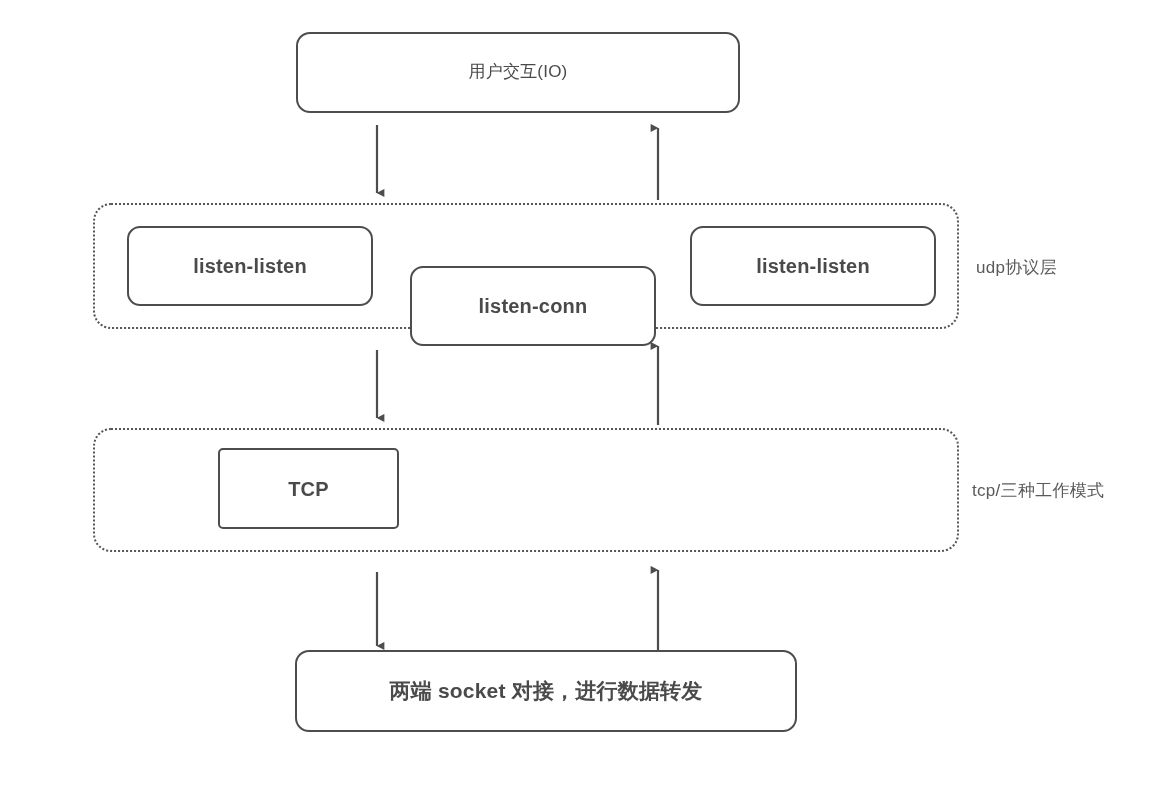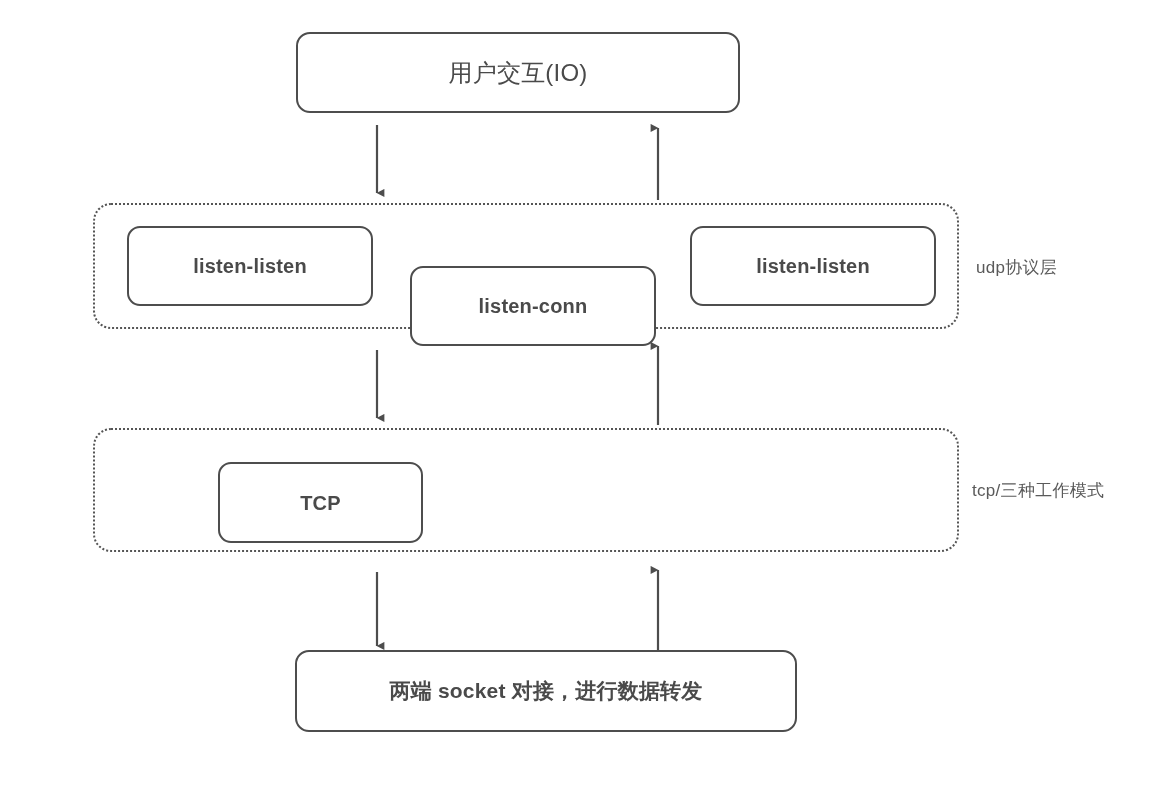--- a/index.html
+++ b/index.html
@@ -42,41 +42,40 @@
     line-height: 1.3;
   }
 
   
   #node-io {
     left: 296px;
     top: 32px;
     width: 444px;
     height: 81px;
   }
-  #node-io .node-text { font-size: 24px; }
+  #node-io .node-text { font-size: 17px; }
 
   
   .mode-node {
     top: 226px;
     width: 246px;
     height: 80px;
     border-radius: 13px;
   }
   .mode-node .node-text { font-size: 20px; font-weight: bold; }
   #node-mode-0 { left: 127px; }
   #node-mode-1 { left: 410px; margin-top: 40px; }
   #node-mode-2 { left: 690px; }
 
   
   .proto-node {
     top: 448px;
-    width: 205px;
+    width: 181px;
     height: 81px;
-    border-radius: 13px;
-    margin-top: 14px;
+    border-radius: 5px;
   }
   .proto-node .node-text { font-size: 20px; font-weight: bold; }
   #node-proto-0 { left: 218px; }
   #node-proto-1 { left: 648px; }
 
   
   #node-socket {
     left: 295px;
     top: 650px;
     width: 502px;

